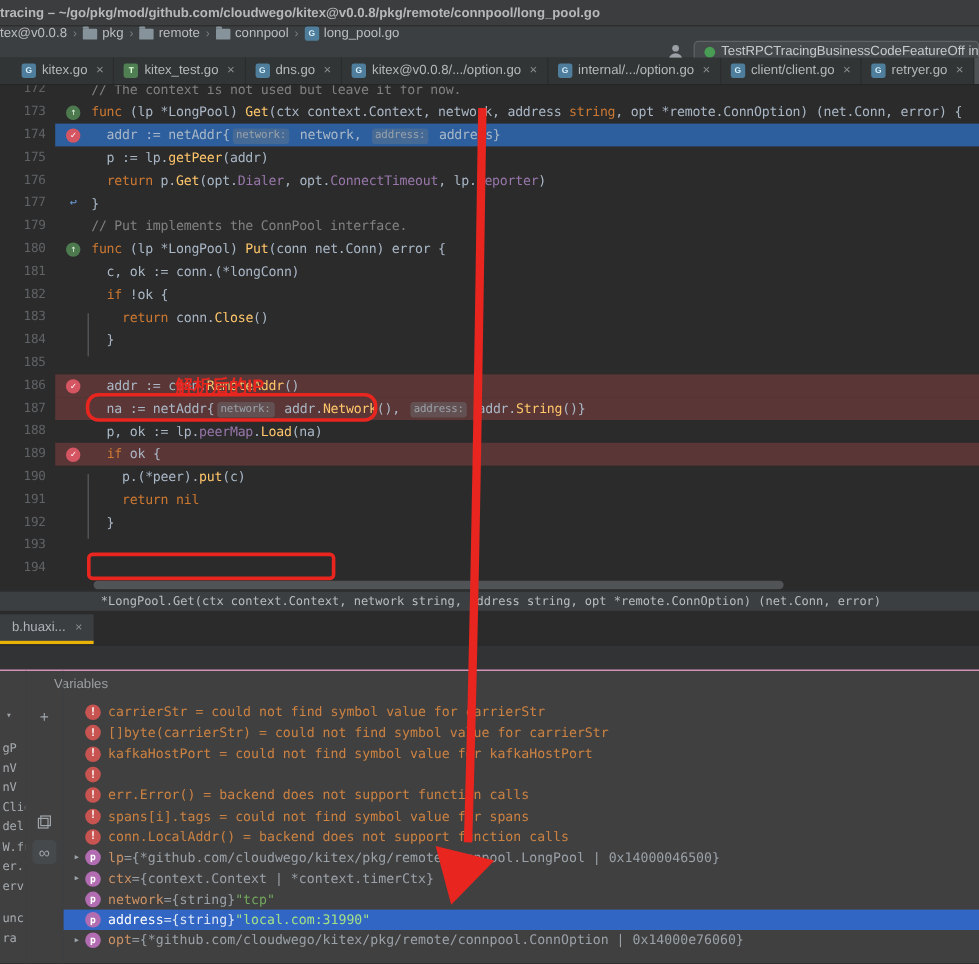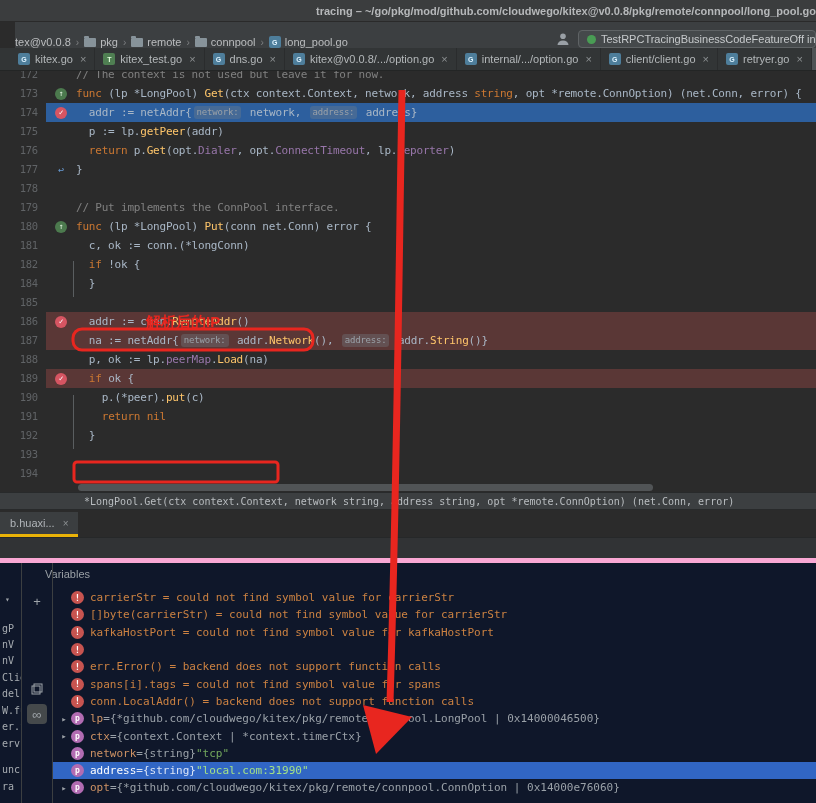--- a/index.html
+++ b/index.html
@@ -4,25 +4,25 @@
 <style>
   * { box-sizing: border-box; }
   html,body { margin:0; padding:0; }
   body {
     width:816px; height:803px; position:relative; overflow:hidden;
     background:#2b2b2b; font-family:"Liberation Sans", sans-serif;
     -webkit-font-smoothing:antialiased;
   }
   
   .titlebar{position:absolute;top:0;left:0;right:0;height:22px;background:#3b3d3e;
-    border-bottom:1px solid #2a2a2a;display:flex;align-items:center;justify-content:flex-end;
+    border-bottom:1px solid #2a2a2a;display:flex;align-items:center;justify-content:flex-start;
     color:#b6b8ba;font-size:11px;font-weight:bold;white-space:nowrap;}
   
-  .navbar{position:absolute;top:22px;left:15px;right:0;height:26px;background:#3c3f41;
-    display:flex;align-items:flex-end;font-size:11px;color:#bbbdbf;}
+  .navbar{position:absolute;top:22px;left:0;right:0;height:26px;background:#3c3f41;
+    display:flex;align-items:flex-start;font-size:11px;color:#bbbdbf;flex-direction:column;}
   .crumbs{display:flex;align-items:center;margin-left:-2px;min-width:0;}
   .crumb{display:flex;align-items:center;gap:4px;margin:0 2px;white-space:nowrap;}
   .crumb-sep{color:#7d7f81;margin:0 3px;font-size:10px;}
   .folder-icon{width:12px;height:9px;background:#87939a;border-radius:1px;position:relative;display:inline-block;}
   .folder-icon::before{content:"";position:absolute;top:-2px;left:0;width:5px;height:2px;background:#87939a;border-radius:1px 1px 0 0;}
   .gofile-icon{width:12px;height:12px;border-radius:2px;background:#4e7e9b;color:#dff3ff;
     font-size:7px;font-weight:bold;display:inline-flex;align-items:center;justify-content:center;flex:none;}
   .test-icon{width:12px;height:12px;border-radius:2px;background:#4f7f52;color:#e4ffe0;
     font-size:7px;font-weight:bold;display:inline-flex;align-items:center;justify-content:center;flex:none;}
   .nav-right{margin-left:auto;display:flex;align-items:center;gap:8px;flex:none;}
@@ -61,21 +61,21 @@
   .docbar{position:absolute;top:492px;left:0;right:0;height:18px;background:#3c3f41;
     border-top:1px solid #282a2b;border-bottom:1px solid #282a2b;display:flex;align-items:center;
     padding-left:84px;font-family:"DejaVu Sans Mono",monospace;font-size:10px;color:#b9bdc0;white-space:nowrap;overflow:hidden;}
   
   .subtabs{position:absolute;top:510px;left:0;right:0;height:27px;background:#2b2b2b;}
   .subtab{position:absolute;left:0;top:2px;height:25px;display:flex;align-items:center;gap:6px;
     padding:0 10px;font-size:11px;color:#b0b4b8;background:#3b3e40;border-bottom:3px solid #eab308;}
   .subtab .tab-close{font-size:10px;}
   .gapstrip{position:absolute;top:537px;left:0;right:0;height:21px;background:#313335;border-top:1px solid #262829;}
   
-  .varpanel{position:absolute;top:558px;left:0;right:0;bottom:0;background:#0f172a;border-top:5px solid #f9a8d4;}
+  .varpanel{position:absolute;top:558px;left:0;right:0;bottom:0;background:#404040;border-top:1px solid #f9a8d4;}
   .varheader{position:absolute;left:45px;top:5px;font-size:11px;color:#9aa0a5;}
   .sliver{position:absolute;left:0;top:0;bottom:0;width:22px;border-right:1px solid #3c3f41;overflow:hidden;}
   .sliver span{position:absolute;left:2px;font-size:10px;color:#a7acb1;font-family:"DejaVu Sans Mono",monospace;white-space:nowrap;}
   .sliver .drop{color:#9da2a8;font-size:8px;left:5px;}
   .vtoolbar{position:absolute;left:22px;top:0;bottom:0;width:31px;border-right:1px solid #3c3f41;}
   .vtool{position:absolute;left:5px;width:20px;height:20px;display:flex;align-items:center;justify-content:center;color:#9fa5aa;font-size:13px;}
   .vtool.pressed{background:#45494b;border-radius:4px;}
   .vrows{position:absolute;left:53px;right:0;top:26px;}
   .vrow{display:flex;align-items:center;height:17.3px;font-family:"DejaVu Sans Mono",monospace;
     font-size:11px;padding-left:4px;white-space:nowrap;overflow:hidden;}
@@ -218,27 +218,20 @@
       <div class="eline">
         <span class="lnum">177</span>
         <span class="band">
           <span class="gut">
             <span class="gicon ret">↩</span>
           </span>
           <span class="code"><span class="t-p">}</span></span>
         </span>
       </div>
       <div class="eline">
-        <span class="lnum">178</span>
-        <span class="band">
-          <span class="gut"></span>
-          <span class="code"></span>
-        </span>
-      </div>
-      <div class="eline">
         <span class="lnum">179</span>
         <span class="band">
           <span class="gut"></span>
           <span class="code"><span class="t-c">// Put implements the ConnPool interface.</span></span>
         </span>
       </div>
       <div class="eline">
         <span class="lnum">180</span>
         <span class="band">
           <span class="gut">
@@ -252,20 +245,27 @@
         <span class="band">
           <span class="gut"></span>
           <span class="code"><span class="t-p">  c, ok := conn.(*longConn)</span></span>
         </span>
       </div>
       <div class="eline">
         <span class="lnum">182</span>
         <span class="band">
           <span class="gut"></span>
           <span class="code"><span class="t-p">  </span><span class="t-k">if </span><span class="t-p">!ok {</span></span>
+        </span>
+      </div>
+      <div class="eline">
+        <span class="lnum">183</span>
+        <span class="band">
+          <span class="gut"></span>
+          <span class="code"><span class="t-p">    </span><span class="t-k">return </span><span class="t-p">conn.</span><span class="t-f">Close</span><span class="t-p">()</span></span>
         </span>
       </div>
       <div class="eline">
         <span class="lnum">184</span>
         <span class="band">
           <span class="gut"></span>
           <span class="code"><span class="t-p">  }</span></span>
         </span>
       </div>
       <div class="eline">

